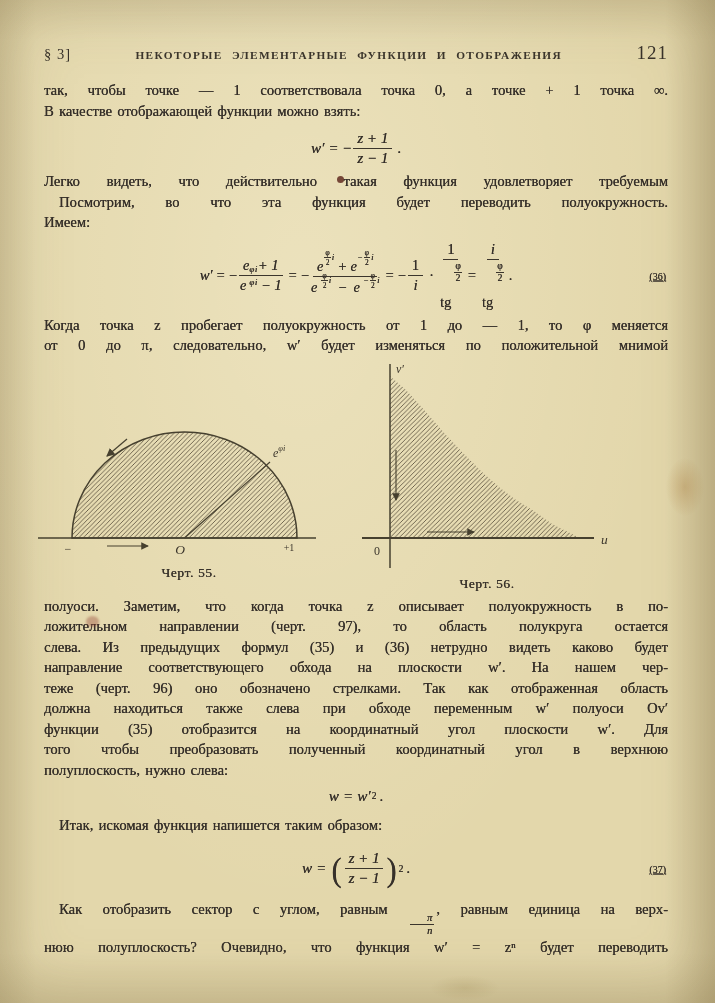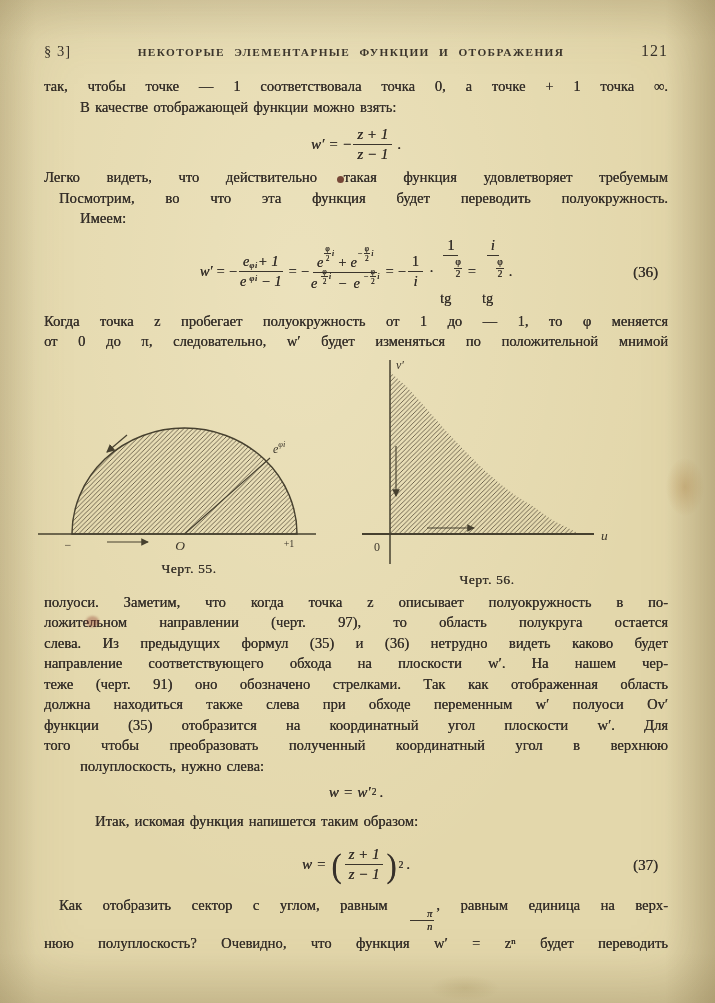--- a/index.html
+++ b/index.html
@@ -15,48 +15,48 @@
   }
   .page::after{
     content:"";position:absolute;inset:0;pointer-events:none;
     box-shadow:inset 0 0 70px rgba(110,92,52,0.28);
   }
   .content{position:absolute;left:44px;right:47px;top:0;}
   
   .header{display:flex;align-items:baseline;padding-top:42px;}
   .sec{font-size:14.5px;letter-spacing:1px;}
   .title{flex:1;text-align:center;font-size:11.3px;font-weight:bold;letter-spacing:1.4px;word-spacing:5px;color:#3b352c;}
-  .pnum{font-size:16px;letter-spacing:1px;margin-left:10px;}
+  .pnum{font-size:19px;letter-spacing:1px;margin-left:10px;}
   
   .line{
     font-size:14.6px;line-height:20.5px;color:#36302a;
     text-align:justify;text-align-last:justify;word-spacing:1.6px;
     text-shadow:0.2px 0 0 currentColor;
   }
-  .ns{text-align-last:left;margin-left:36px;}
+  .ns{text-align-last:left;}
   .ind{text-indent:15px;}
   .pa{margin-top:16px;}
   .pb{margin-top:2px;}
   .pc{margin-top:2px;}
   .pd{margin-top:4px;}
   .pe{margin-top:7px;}
   .pf{margin-top:5px;}
   
   .eq{display:flex;justify-content:center;align-items:center;position:relative;
       font-size:15px;color:#36302a;text-shadow:0.2px 0 0 currentColor;}
   .f1{margin:7px 0 3px 0;min-height:40px;}
   .f36{margin:8px 0 4px 0;min-height:64px;font-size:14.5px;}
   .f3{margin:4px 0;min-height:24px;}
   .f37{margin:8px 0 4px 0;min-height:50px;}
   .it{font-style:italic;}
   .up{font-style:normal;margin-top:33px;}
   .op{margin:0 5px;}
   .f36 .op{margin:0 4px;}
   .per{margin-left:3px;}
-  .eq-tag{position:absolute;right:10px;top:50%;transform:translateY(-50%);font-size:15px;font-style:normal;}
+  .eq-tag{position:absolute;right:2px;top:50%;transform:translateY(-50%);font-size:10px;font-style:normal;text-decoration:underline;}
   .fr{display:inline-flex;flex-direction:column;align-items:center;margin:0 2px;}
   .fr .n{border-bottom:1.2px solid #3b352c;padding:0 4px 1px 4px;display:flex;align-items:flex-end;justify-content:center;white-space:nowrap;}
   .fr .d{padding-top:1px;display:flex;align-items:flex-start;justify-content:center;white-space:nowrap;gap:3px;}
   .fr.tall .n,.fr.tall .d{padding-top:2px;}
   .exf{display:inline-flex;align-items:center;transform:translateY(-8px);line-height:1;margin-left:1px;}
   .exf .em{font-size:8.5px;margin-right:1px;}
   .exf .ei{font-size:9px;font-style:italic;margin-left:1px;}
   .sfr{display:inline-flex;flex-direction:column;align-items:center;font-size:7.5px;line-height:1.2;font-style:normal;}
   .sfr .a{border-bottom:0.8px solid #3b352c;padding:0 1px;}
   .sfr.mid{font-size:9.5px;}
@@ -262,21 +262,21 @@
         </svg>
         <div class="fcap">Черт. 56.</div>
       </div>
     </div>
 
     <div class="para pd">
       <div class="line">полуоси. Заметим, что когда точка z описывает полуокружность в по-</div>
       <div class="line">ложительном направлении (черт. 97), то область полукруга остается</div>
       <div class="line">слева. Из предыдущих формул (35) и (36) нетрудно видеть каково будет</div>
       <div class="line">направление соответствующего обхода на плоскости w′. На нашем чер-</div>
-      <div class="line">теже (черт. 91) оно обозначено стрелками. Так как отображенная область</div>
+      <div class="line">теже (черт. 96) оно обозначено стрелками. Так как отображенная область</div>
       <div class="line">должна находиться также слева при обходе переменным w′ полуоси Ov′</div>
       <div class="line">функции (35) отобразится на координатный угол плоскости w′. Для</div>
       <div class="line">того чтобы преобразовать полученный координатный угол в верхнюю</div>
       <div class="line ns">полуплоскость, нужно слева:</div>
     </div>
 
     <div class="eq f3">
       <span class="it">w</span>
       <span class="op">=</span>
       <span class="it">w′</span>

